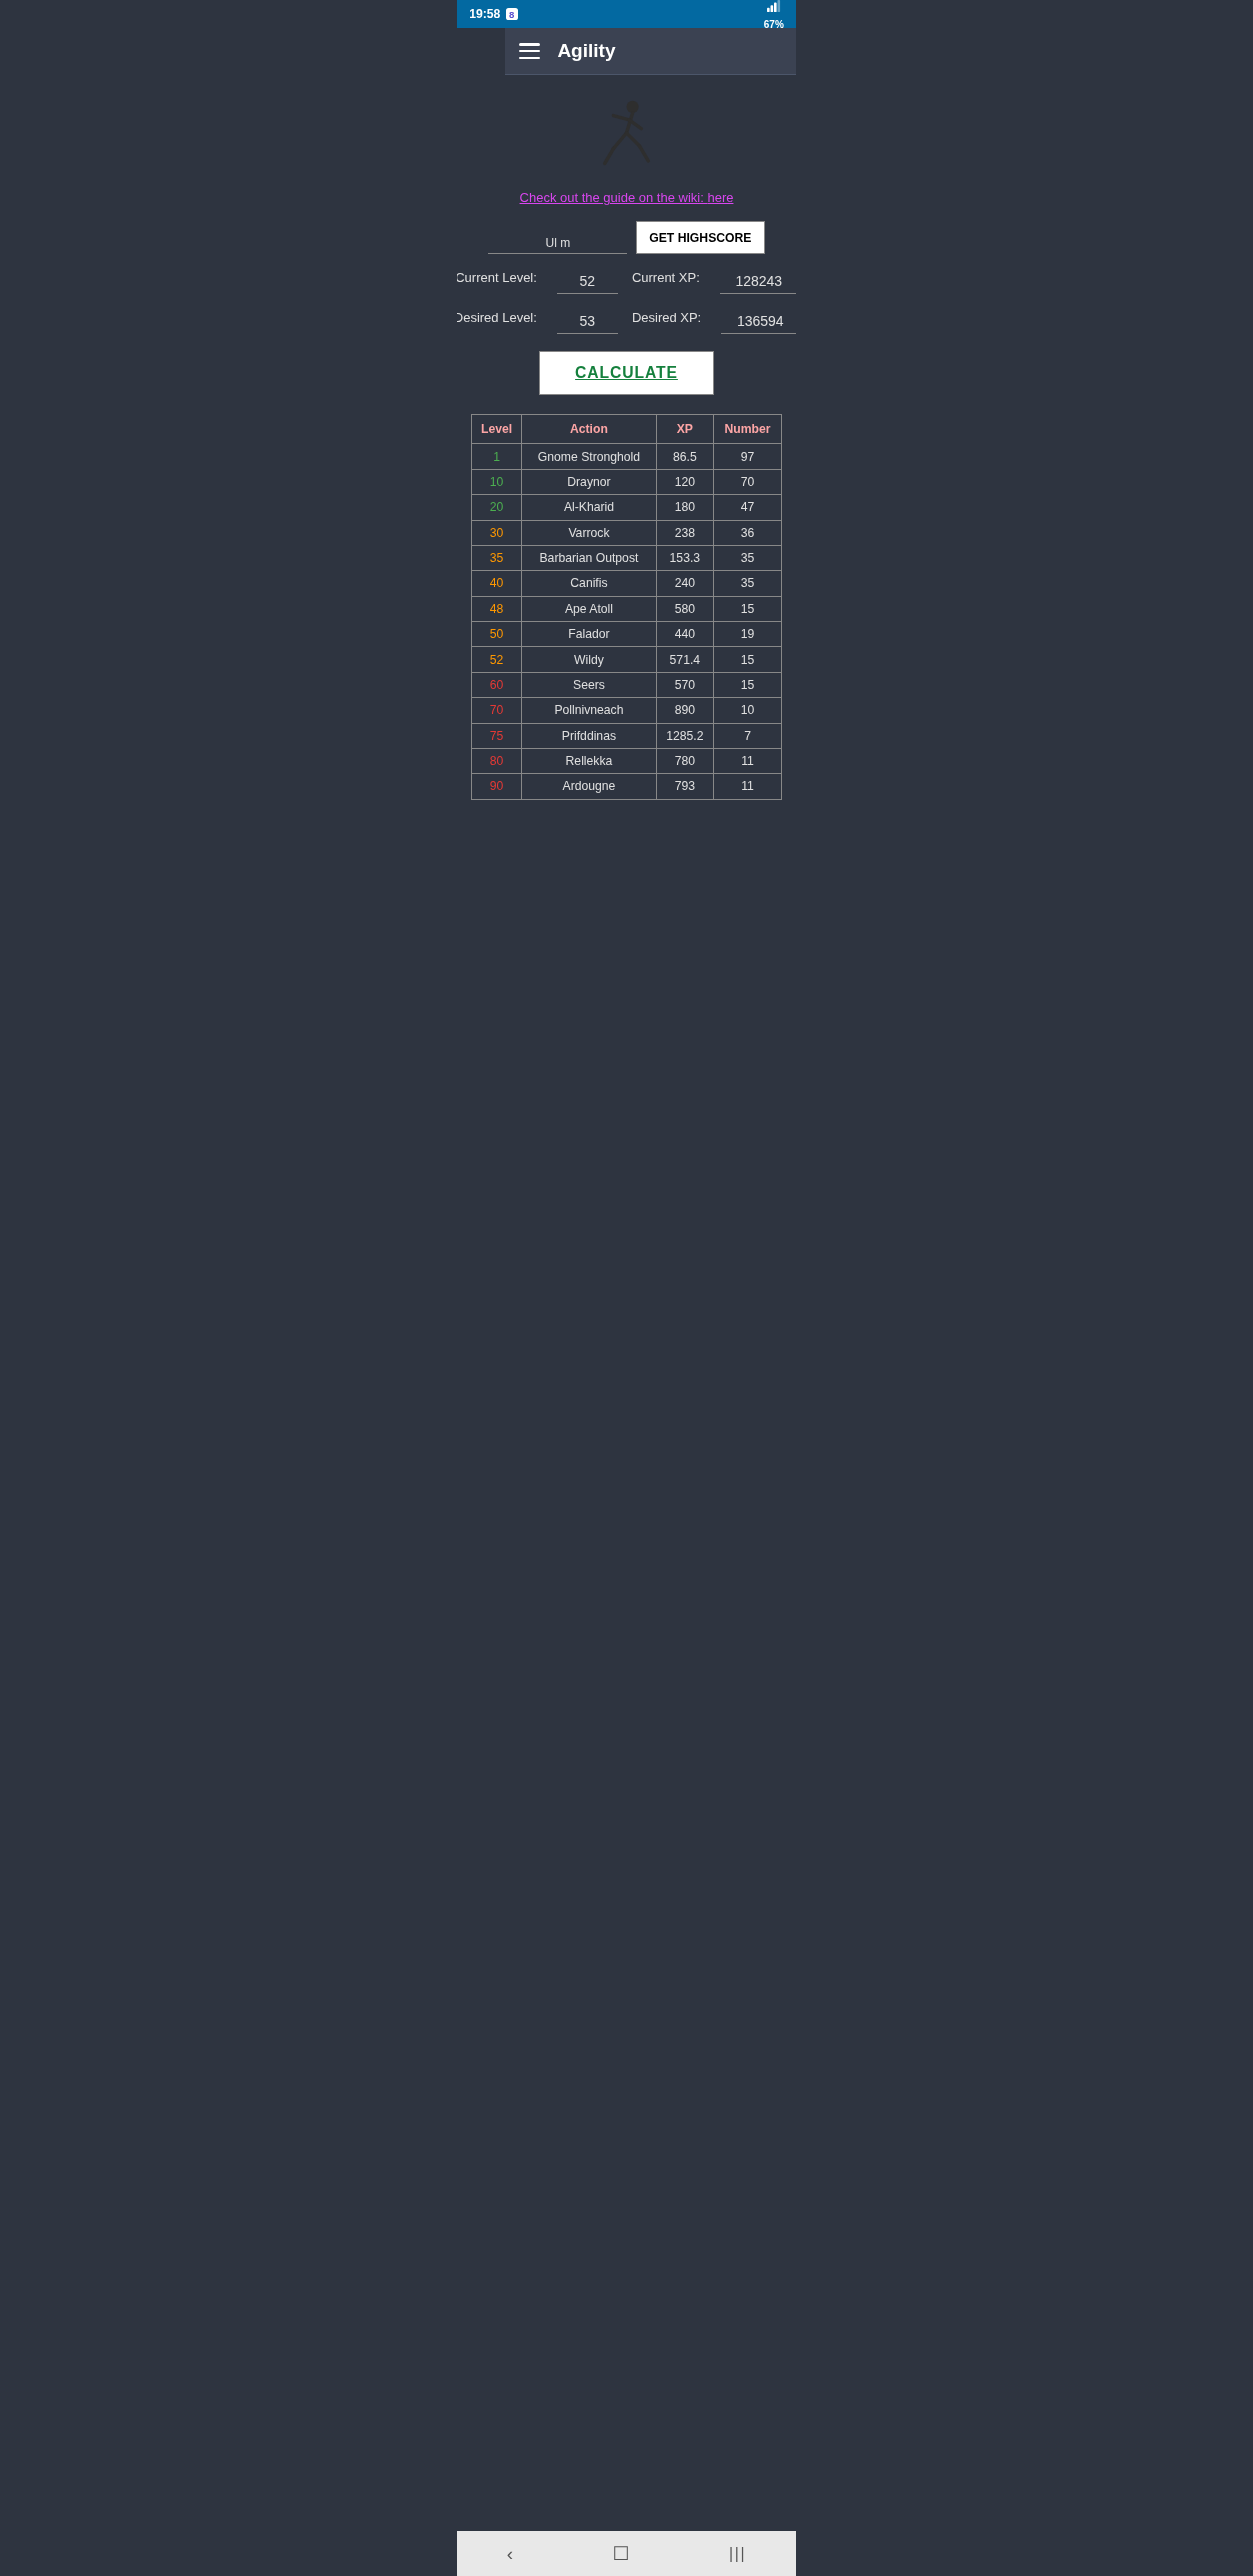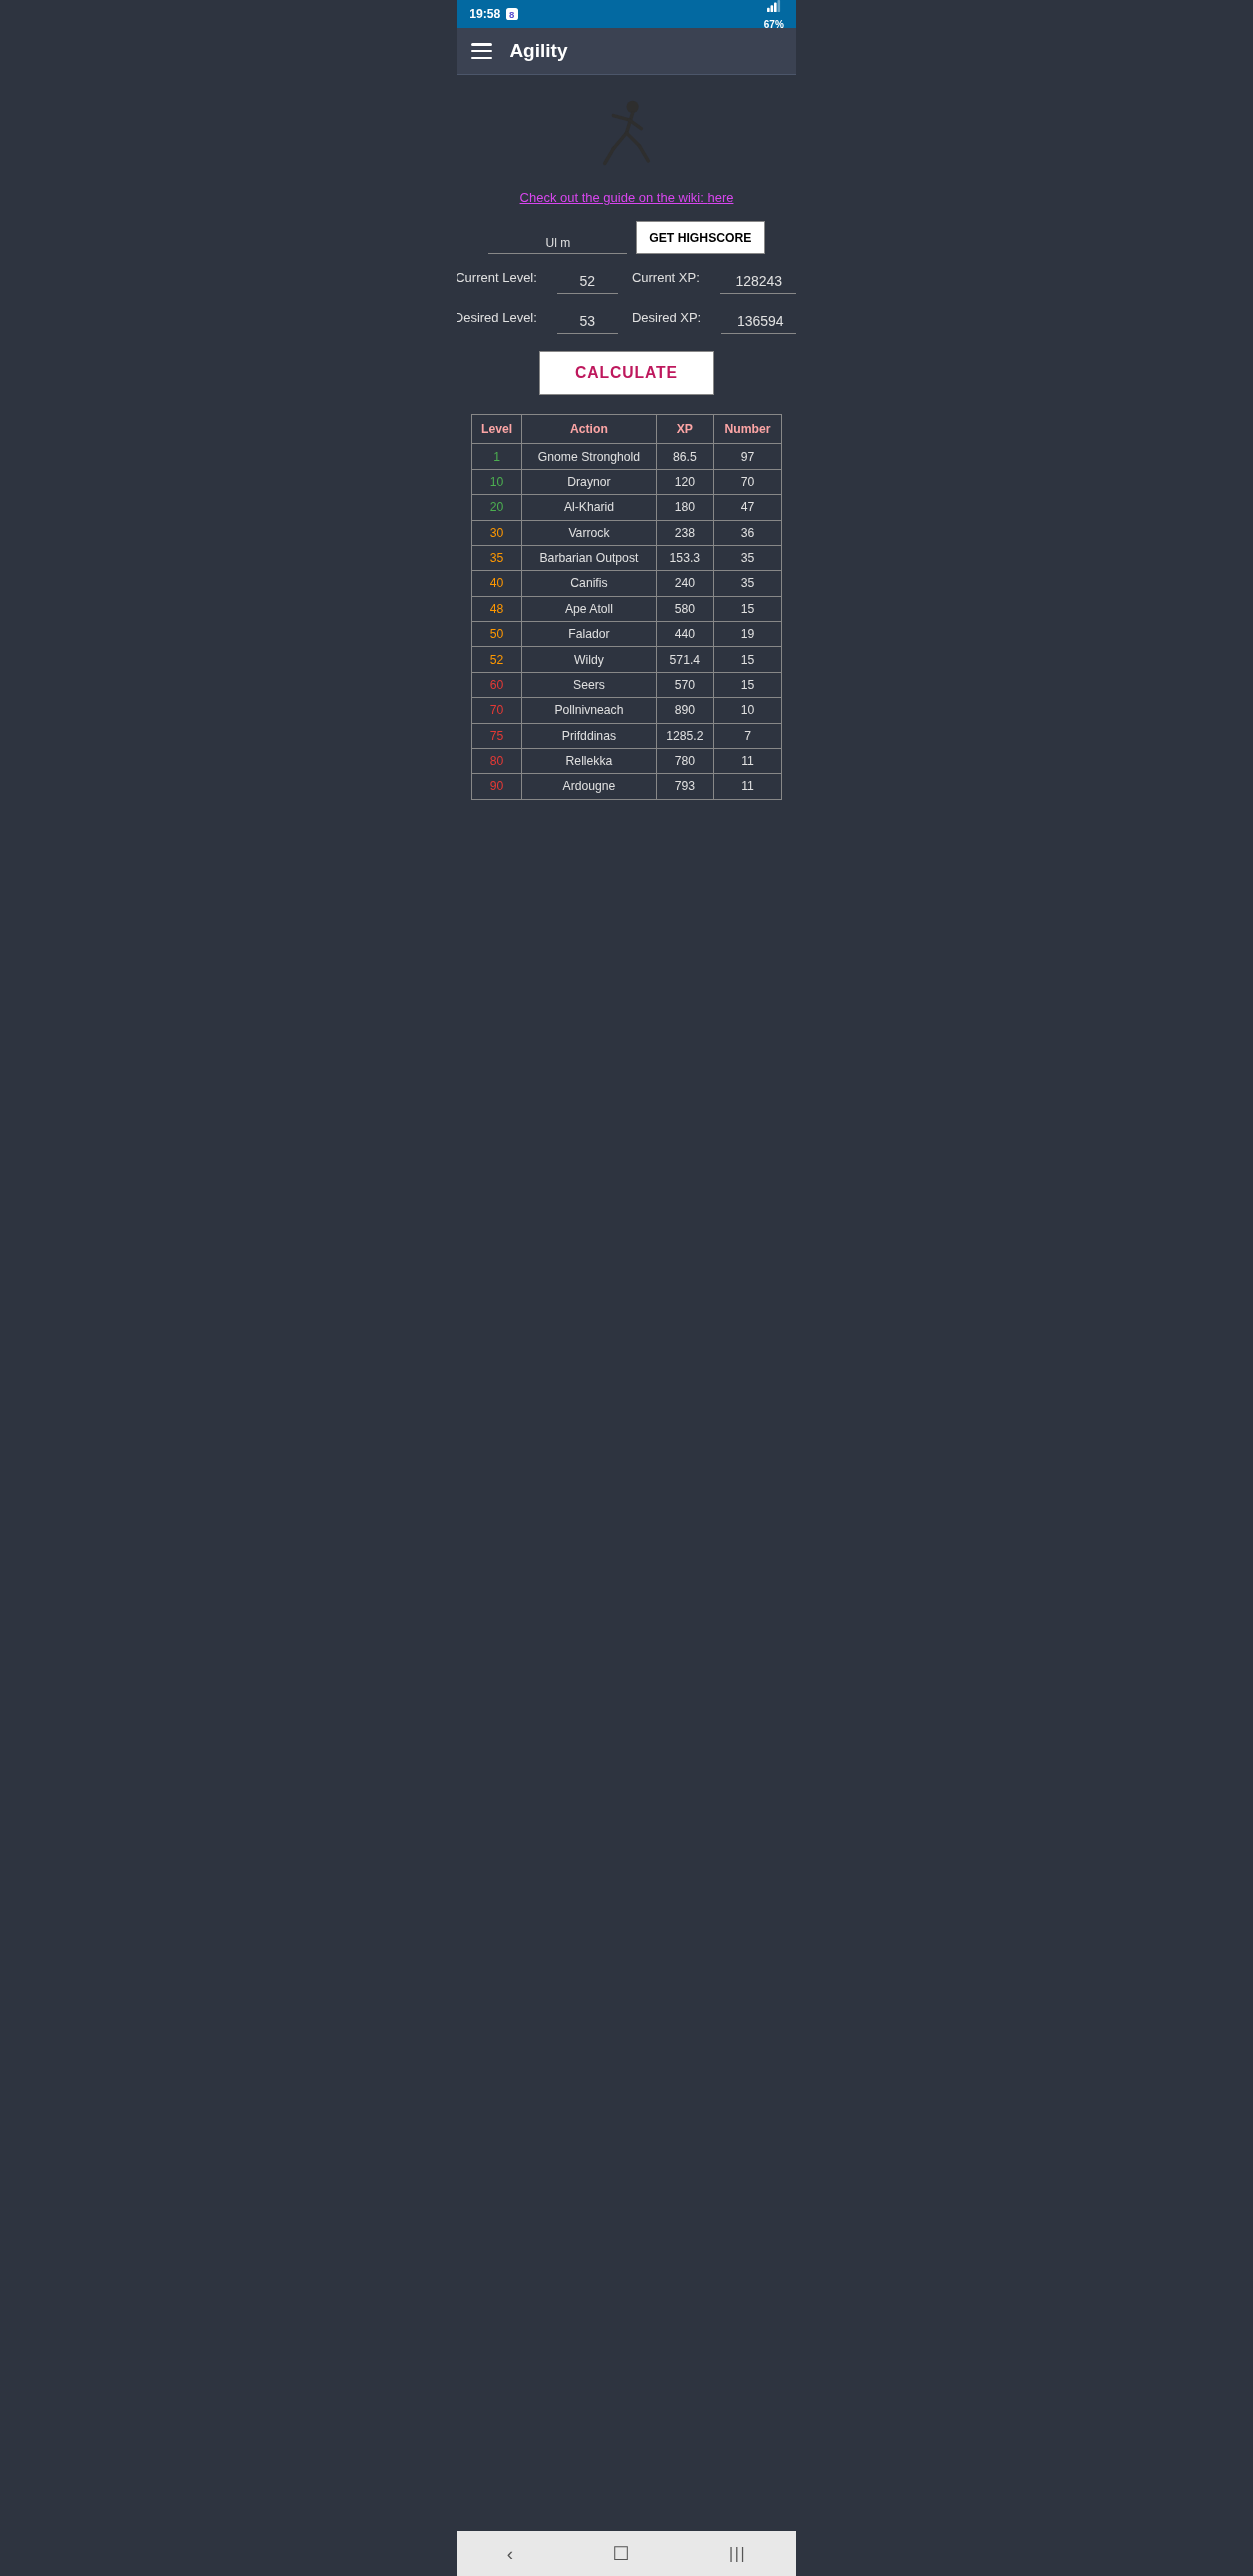--- a/index.html
+++ b/index.html
@@ -32,20 +32,21 @@
     .status-bar-right { display: flex; align-items: center; gap: 5.2px; font-size: 10px; flex-direction: column; }
 
     
     .header {
       background: #3b4252;
       display: flex;
       align-items: center;
       padding: 12.2px 14px;
       gap: 17.4px;
       border-bottom: 0.9px solid #4c566a;
+      margin-left: 48px;
     }
     .hamburger {
       display: flex;
       flex-direction: column;
       gap: 4.4px;
       cursor: pointer;
     }
     .hamburger span {
       display: block;
       width: 21px;
@@ -147,28 +148,29 @@
       outline: none;
       text-align: center;
     }
     .field-input.wide {
       width: 78px;
     }
 
     
     .calculate-btn {
       background: white;
-      color: #be185d;
+      color: #15803d;
       font-weight: bold;
       font-size: 15.7px;
       letter-spacing: 0.9px;
       border: 1.7px solid #888;
       padding: 12.2px 35px;
       cursor: pointer;
       margin-top: 7px;
+      text-decoration: underline;
     }
 
     
     .table-container {
       width: 100%;
       margin-top: 8.7px;
       overflow-x: auto;
     }
     table {
       width: 100%;

